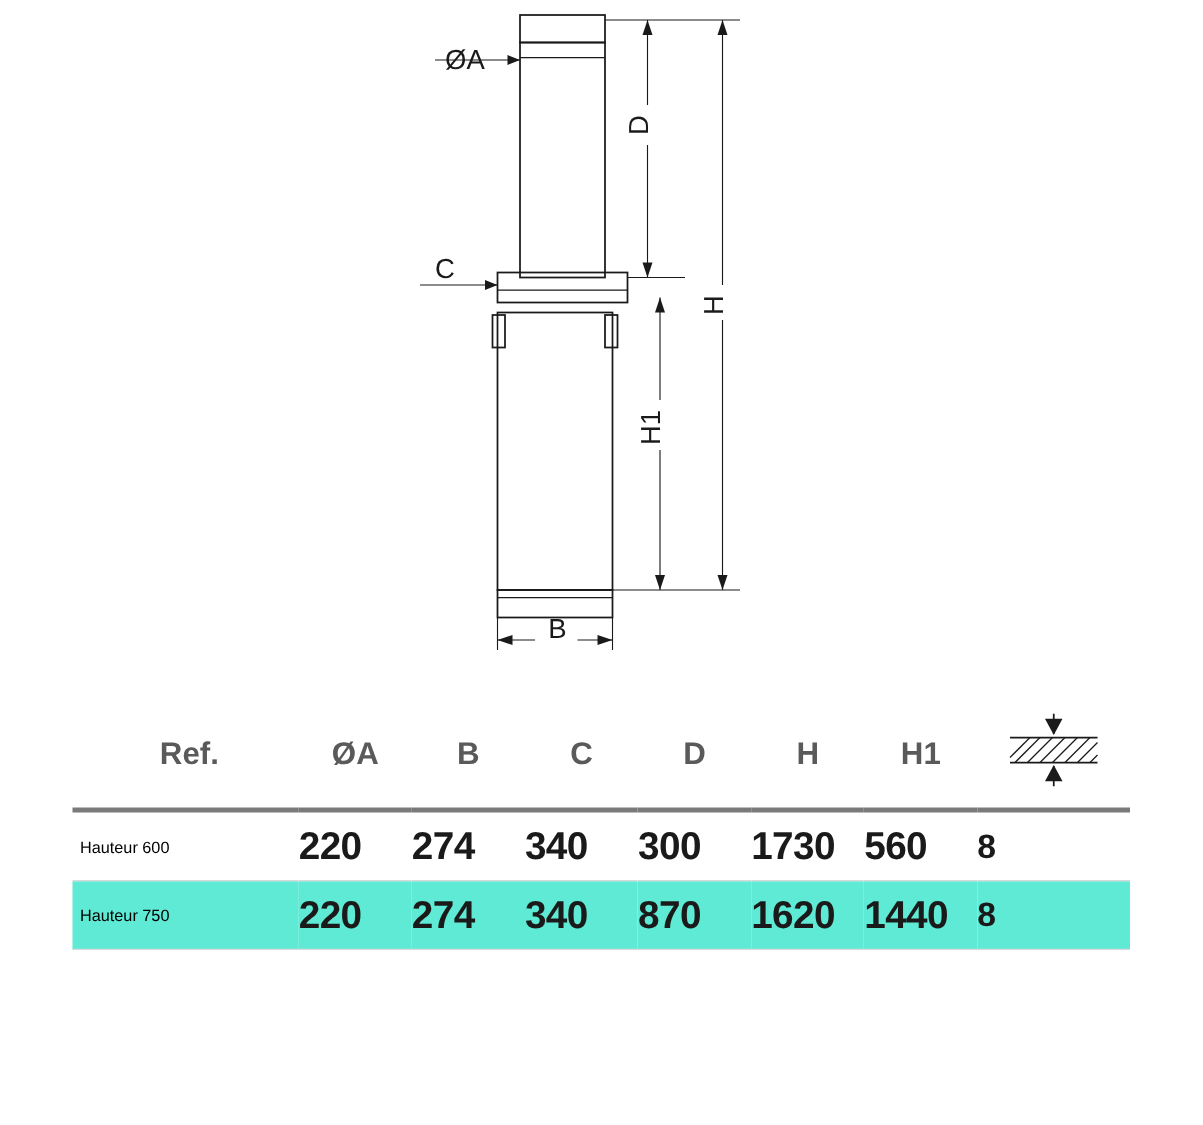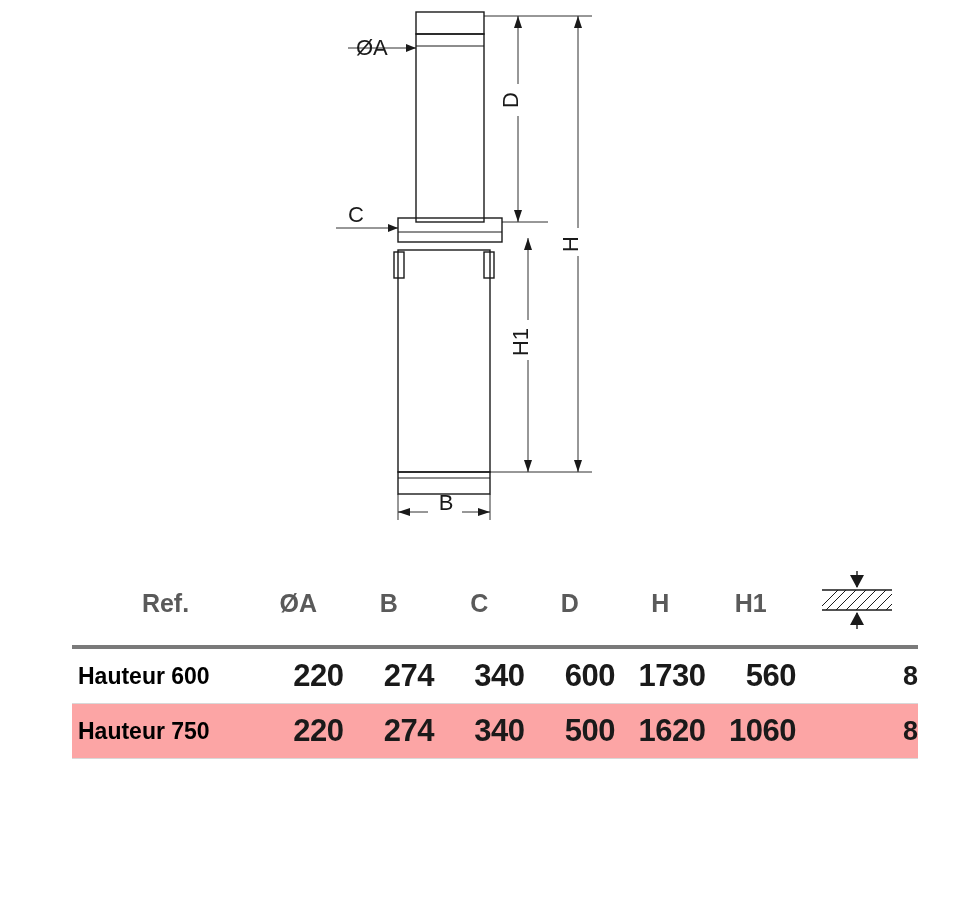--- a/index.html
+++ b/index.html
@@ -24,21 +24,20 @@
     width: 962px;
     height: 540px;
   }
 
   
   #spec-table {
     position: absolute;
     left: 58px;
     top: 565px;
     width: 846px;
-    margin-left: 14px;
   }
   table.spec {
     border-collapse: collapse;
     width: 846px;
     table-layout: fixed;
   }
   table.spec col.c-ref   { width: 172px; }
   table.spec col.c-val   { width: 86px; }
   table.spec col.c-thick { width: 116px; }
 
@@ -55,34 +54,34 @@
     padding-left: 6px;
   }
   table.spec thead tr.head-row {
     border-bottom: 4px solid #7a7a7a;
   }
   table.spec thead th.thick-head {
     padding: 4px 0 8px 0;
   }
 
   table.spec tbody td {
-    text-align: right;
+    text-align: left;
     vertical-align: middle;
     padding: 9px 0;
     border-bottom: 1px solid #d8d8d8;
   }
   table.spec tbody tr:first-child td {
     border-top: 1px solid #d8d8d8;
   }
   table.spec tbody tr.alt td {
-    background: #fca5a5;
+    background: #5eead4;
   }
   td.ref-cell {
-    font-size: 23px;
-    font-weight: bold;
+    font-size: 13px;
+    font-weight: normal;
     color: #000;
     text-align: left !important;
     padding-left: 6px !important;
   }
   td.val-cell {
     font-size: 31px;
     font-weight: bold;
     color: #1a1a1a;
     letter-spacing: -0.5px;
   }
@@ -225,30 +224,30 @@
           </span>
         </th>
       </tr>
     </thead>
     <tbody>
       <tr>
         <td class="ref-cell">Hauteur 600</td>
         <td class="val-cell">220</td>
         <td class="val-cell">274</td>
         <td class="val-cell">340</td>
-        <td class="val-cell">600</td>
+        <td class="val-cell">300</td>
         <td class="val-cell">1730</td>
         <td class="val-cell">560</td>
         <td class="thick-cell">8</td>
       </tr>
       <tr class="alt">
         <td class="ref-cell">Hauteur 750</td>
         <td class="val-cell">220</td>
         <td class="val-cell">274</td>
         <td class="val-cell">340</td>
-        <td class="val-cell">500</td>
+        <td class="val-cell">870</td>
         <td class="val-cell">1620</td>
-        <td class="val-cell">1060</td>
+        <td class="val-cell">1440</td>
         <td class="thick-cell">8</td>
       </tr>
     </tbody>
   </table>
 </div>
 
 </body></html>

